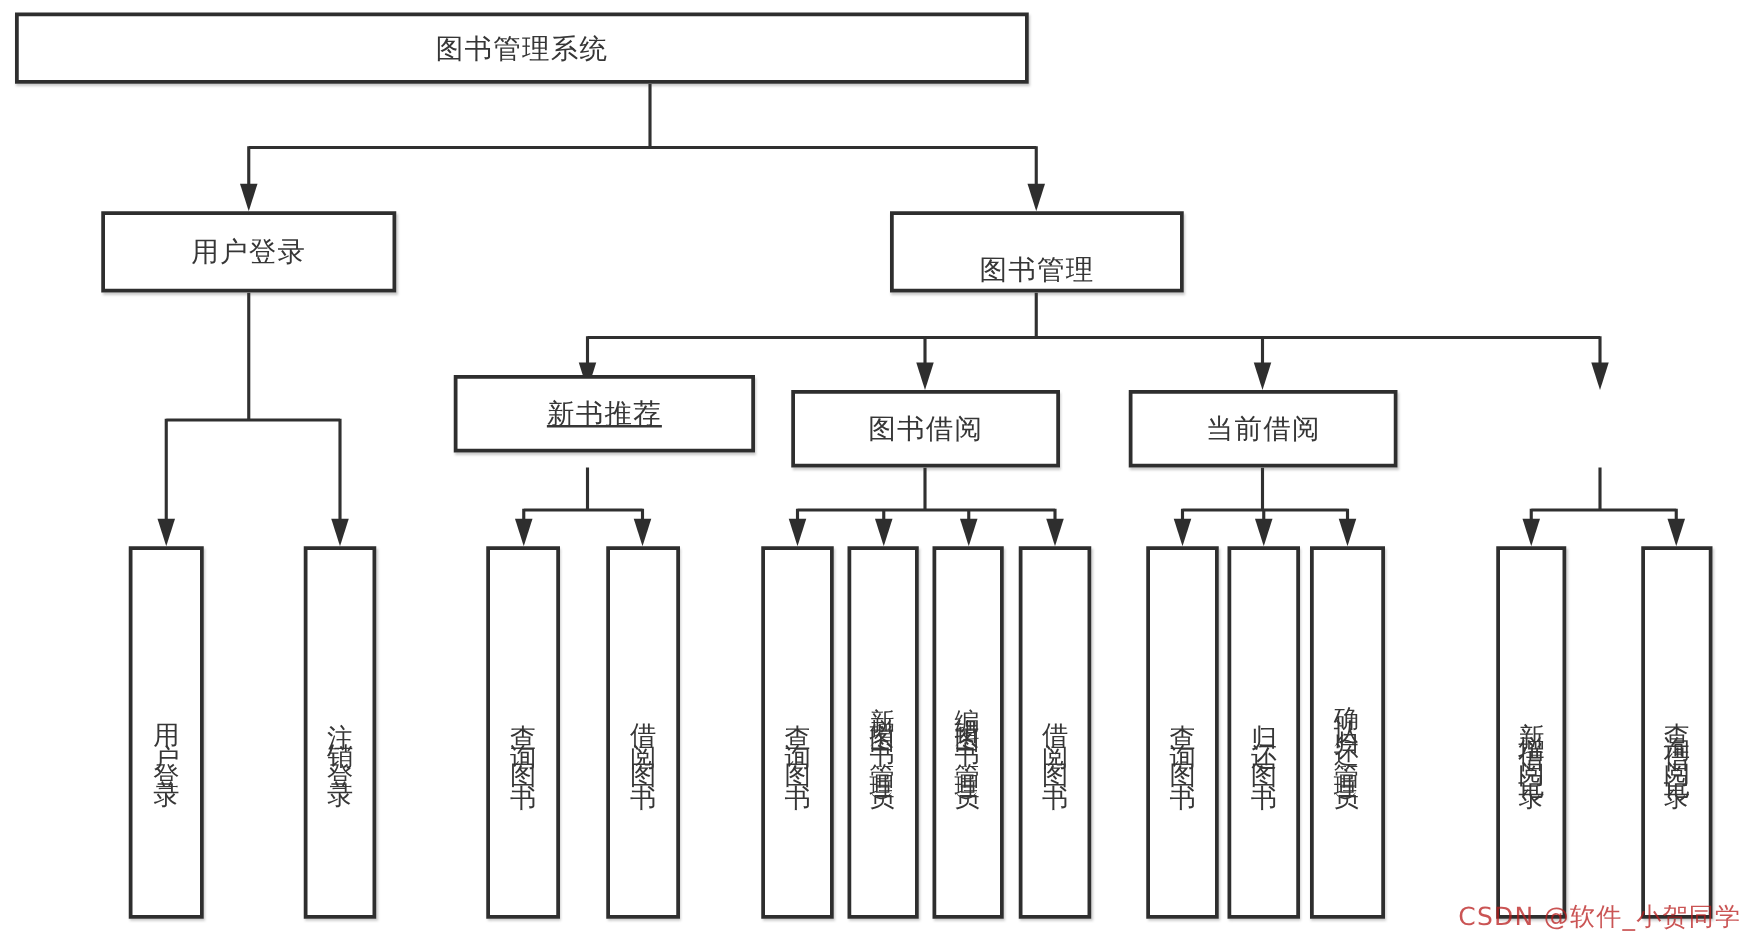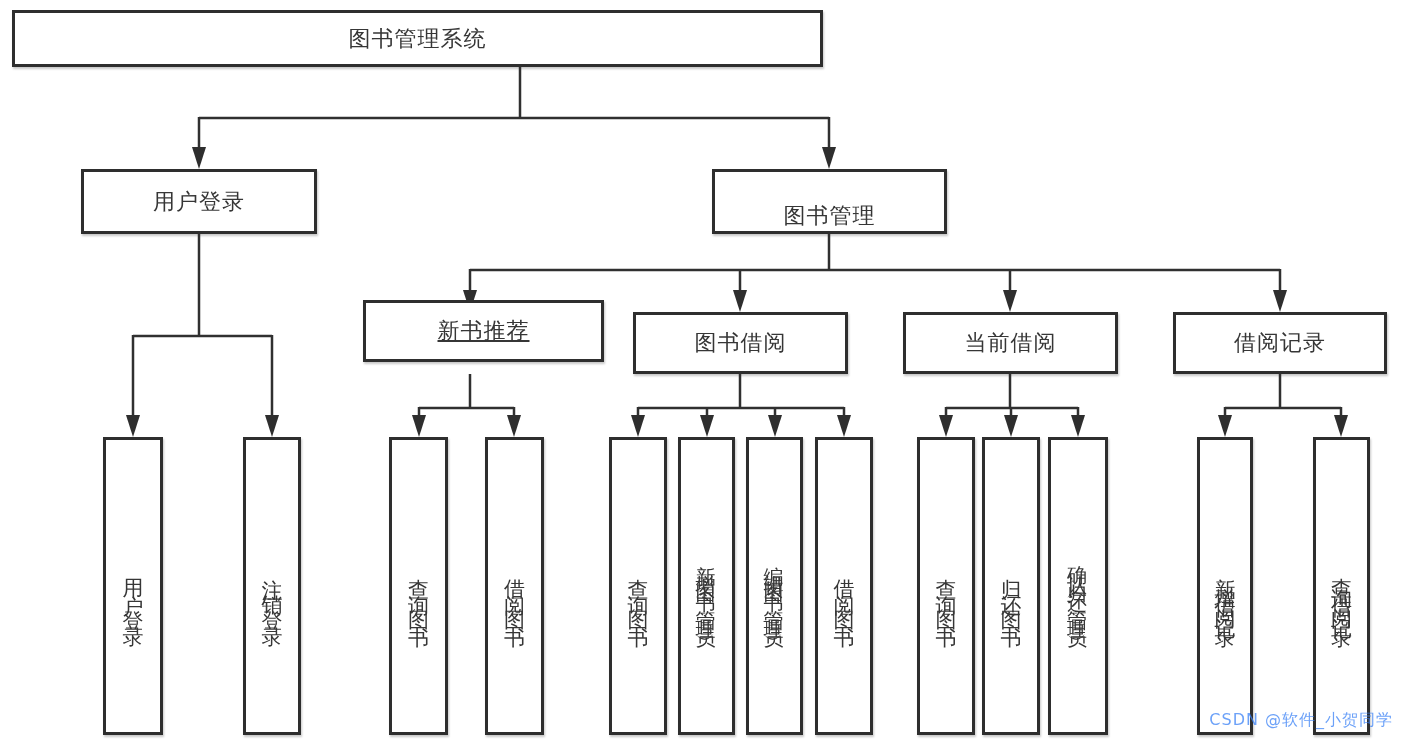--- a/index.html
+++ b/index.html
@@ -71,23 +71,23 @@
   .n-bb4 { left: 815px;  width: 58px; }
   .n-cb1 { left: 917px;  width: 58px; }
   .n-cb2 { left: 982px;  width: 58px; }
   .n-cb3 { left: 1048px; width: 60px; }
   .n-br1 { left: 1197px; width: 56px; }
   .n-br2 { left: 1313px; width: 57px; }
 
   .watermark {
     position: absolute;
     right: 12px;
-    bottom: 16px;
-    font-size: 16px;
-    color: #3b82f6;
+    bottom: 0;
+    font-size: 20px;
+    color: #b91c1c;
     opacity: 0.75;
     z-index: 5;
     letter-spacing: 1px;
     white-space: nowrap;
   }
 </style>
 </head>
 <body>
 
 <div class="canvas">
@@ -145,23 +145,20 @@
 
   <div class="node n-nb">
     <span class="hlabel">新书推荐</span>
   </div>
   <div class="node n-cb">
     <span class="hlabel">当前借阅</span>
   </div>
   <div class="node n-bb">
     <span class="hlabel">图书借阅</span>
   </div>
-  <div class="node n-br">
-    <span class="hlabel">借阅记录</span>
-  </div>
 
   <div class="node leaf n-ul1">
     <span class="vtext s4">用户登录</span>
   </div>
   <div class="node leaf n-ul2">
     <span class="vtext s4">注销登录</span>
   </div>
 
   <div class="node leaf n-nb1">
     <span class="vtext s4">查询图书</span>

